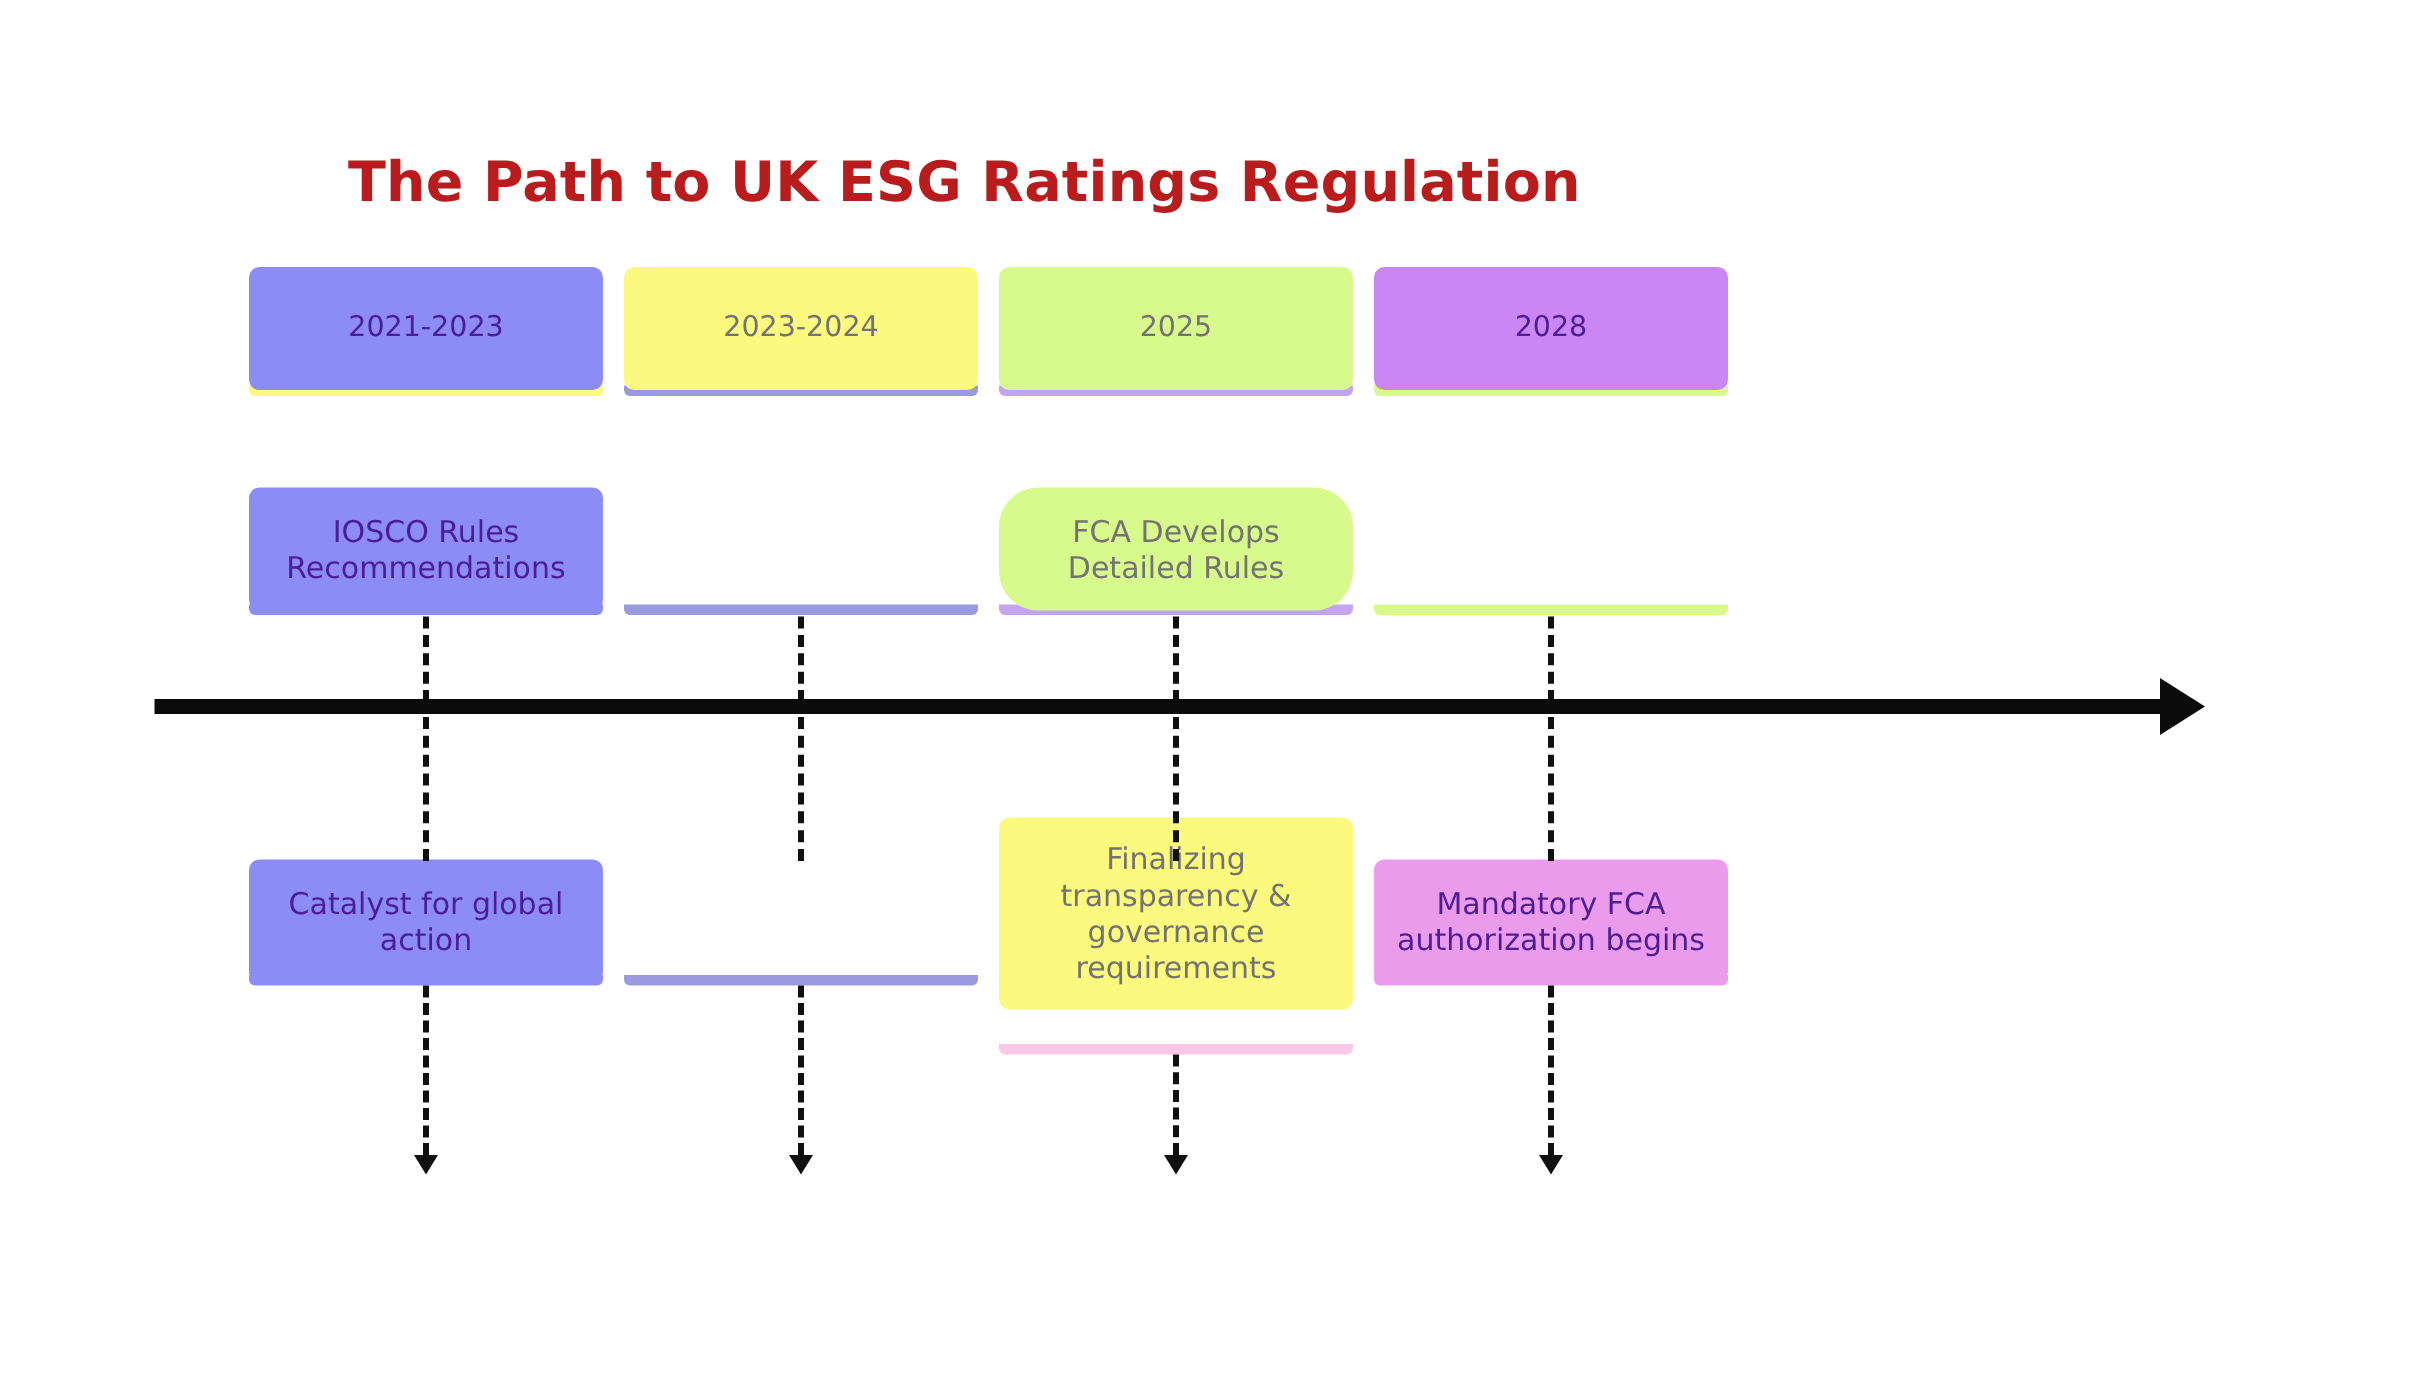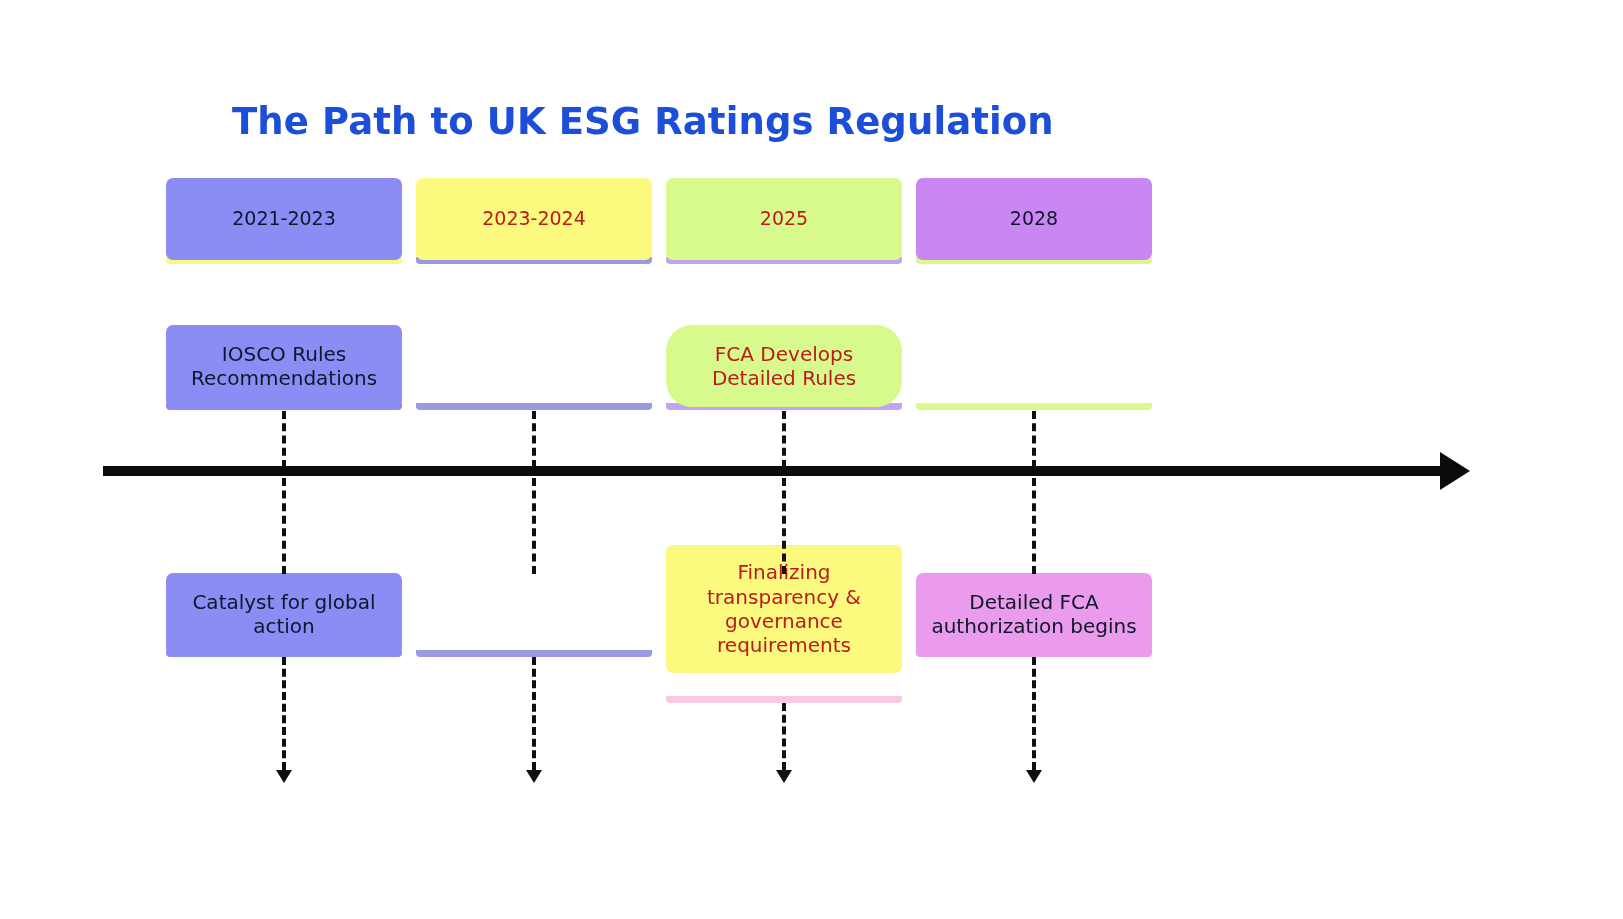--- a/index.html
+++ b/index.html
@@ -22,21 +22,21 @@
     background: #ffffff;
   }
 
   
   #title {
     position: absolute;
     left: 232px;
     top: 100px;
     font-size: 37px;
     font-weight: bold;
-    color: #1d4ed8;
+    color: #b91c1c;
     letter-spacing: 0.1px;
     white-space: nowrap;
   }
 
   
   #axis-line {
     position: absolute;
     left: 103px;
     top: 466px;
     width: 1345px;
@@ -80,22 +80,22 @@
   .period-box {
     font-size: 19px;
   }
   .event-box {
     font-size: 20px;
   }
   .detail-box {
     font-size: 20px;
   }
 
-  .text-light { color: #0f172a; }
-  .text-dark  { color: #b91c1c; }
+  .text-light { color: #4c1d95; }
+  .text-dark  { color: #737373; }
 
   
   .dash-line {
     position: absolute;
     width: 0;
     border-left: 4px dashed #101010;
   }
   .dash-arrow {
     position: absolute;
     width: 0;
@@ -153,21 +153,21 @@
 
   <div class="tl-strip" style="left: 416px; top: 650px; width: 236px; background: rgb(154, 154, 224);"></div>
 
   <div class="tl-strip" style="left: 666px; top: 696px; width: 236px; background: rgb(247, 201, 228);"></div>
   <div class="tl-box detail-box text-dark" style="left: 666px; top: 545px; width: 236px; height: 128px; background: rgb(251, 249, 126);">
     <span class="txt">Finalizing transparency &amp; governance requirements</span>
   </div>
 
   <div class="tl-strip" style="left: 916px; top: 650px; width: 236px; background: rgb(235, 155, 236);"></div>
   <div class="tl-box detail-box text-light" style="left: 916px; top: 573px; width: 236px; height: 82px; background: rgb(235, 155, 236);">
-    <span class="txt">Detailed FCA authorization begins</span>
+    <span class="txt">Mandatory FCA authorization begins</span>
   </div>
 
   <div class="dash-line" style="left:282px; top:411px; height:57px;"></div>
   <div class="dash-line" style="left:532px; top:411px; height:57px;"></div>
   <div class="dash-line" style="left:782px; top:411px; height:57px;"></div>
   <div class="dash-line" style="left:1032px; top:411px; height:57px;"></div>
 
   <div class="dash-line" style="left:282px; top:478px; height:96px;"></div>
   <div class="dash-line" style="left:532px; top:478px; height:96px;"></div>
   <div class="dash-line" style="left:782px; top:478px; height:96px;"></div>

